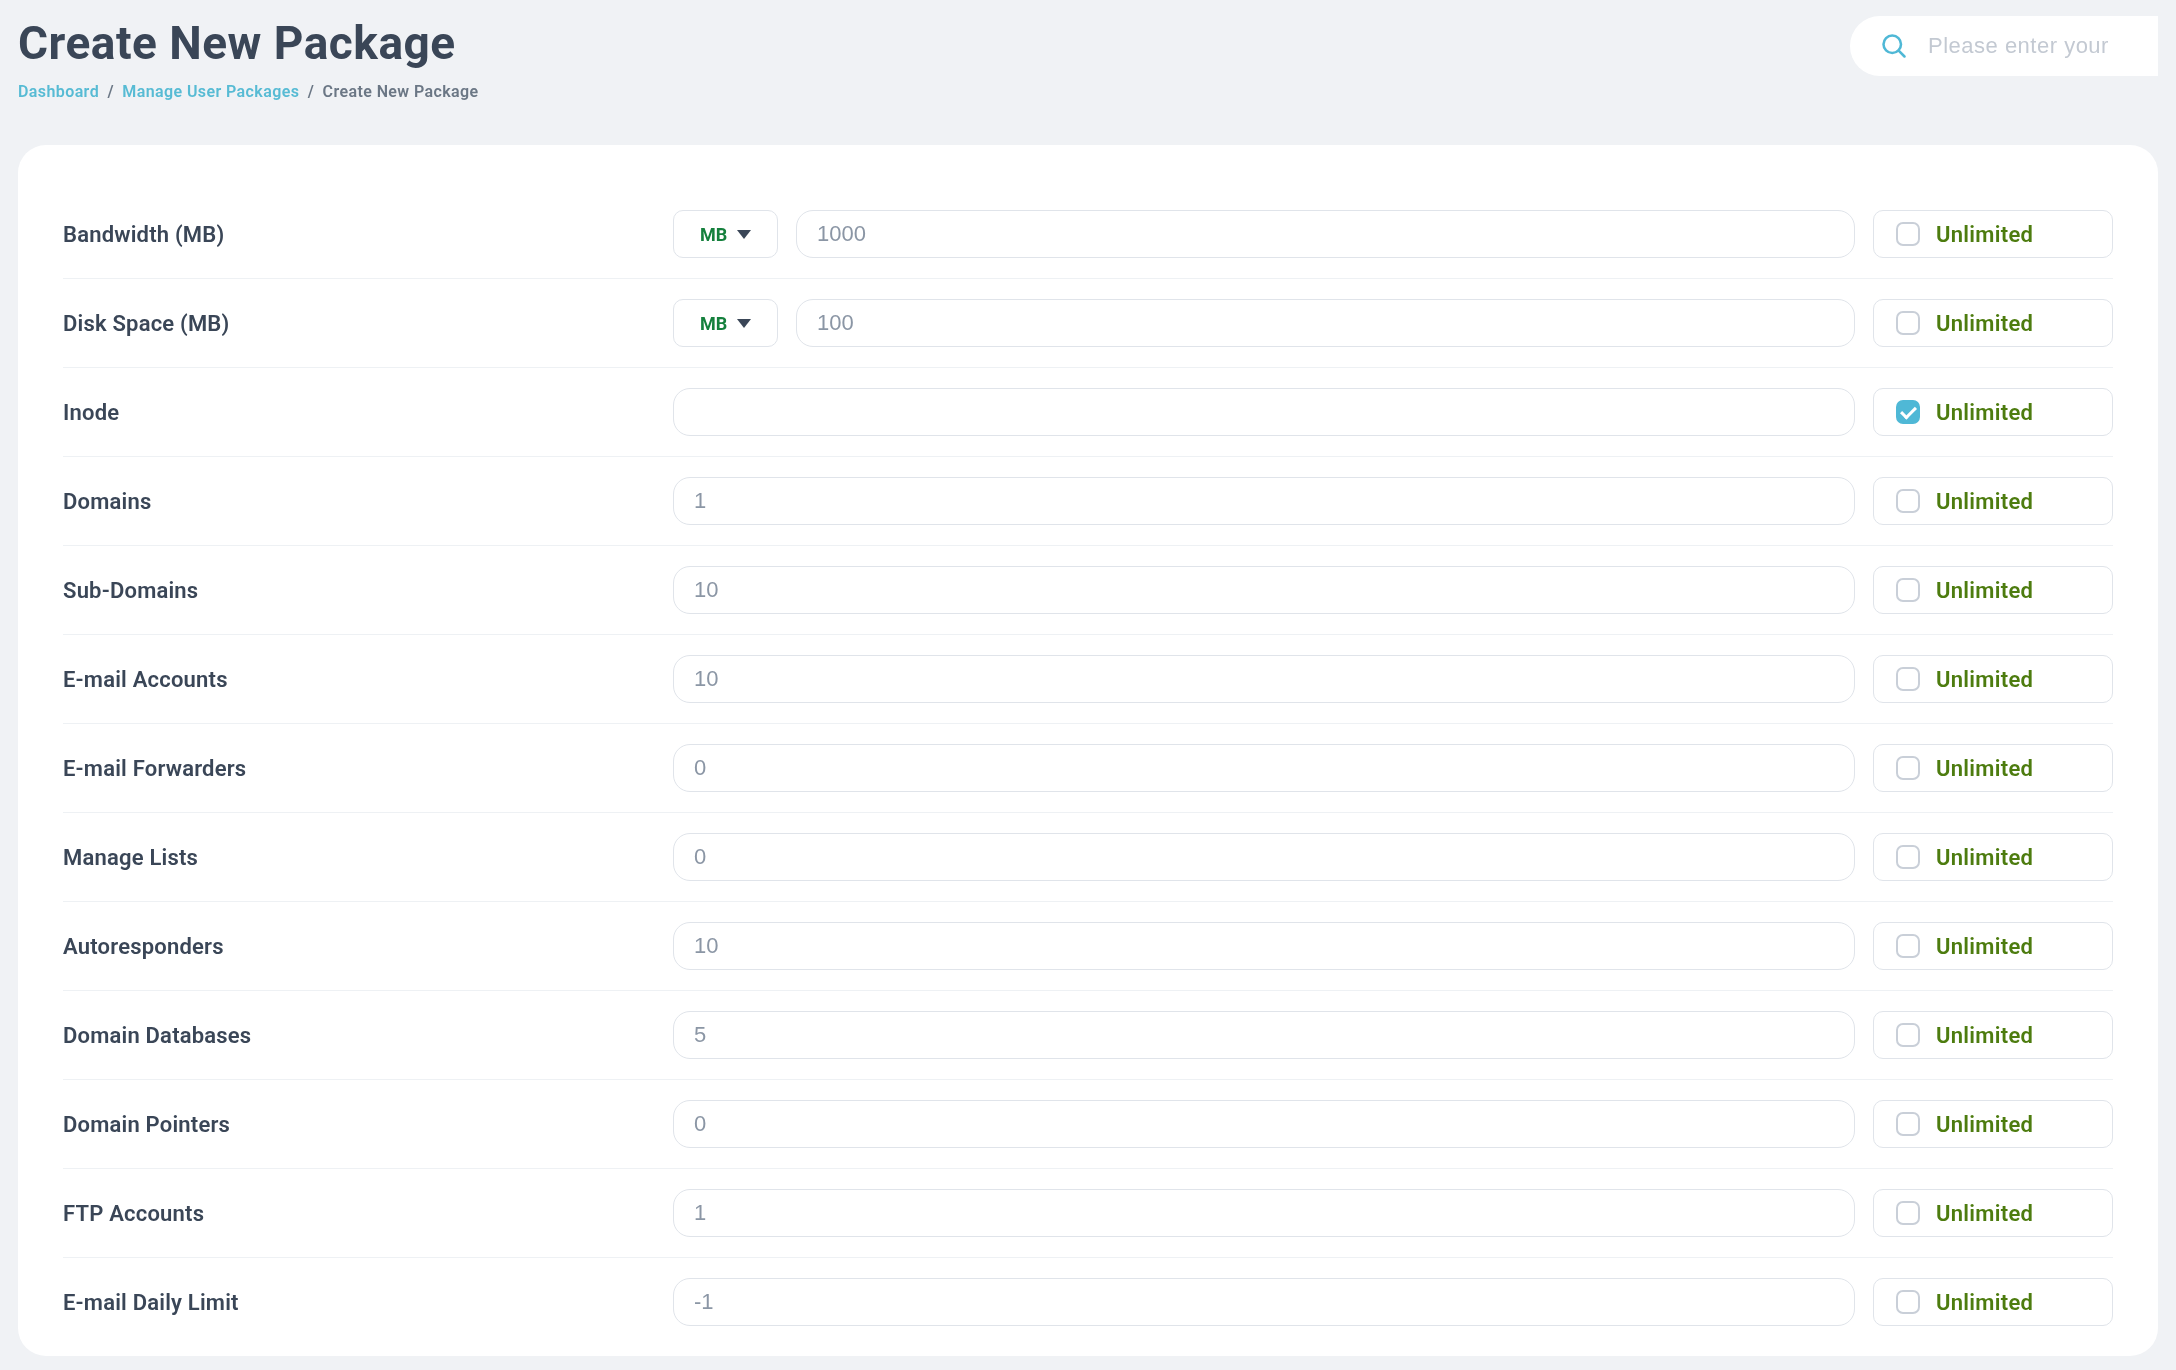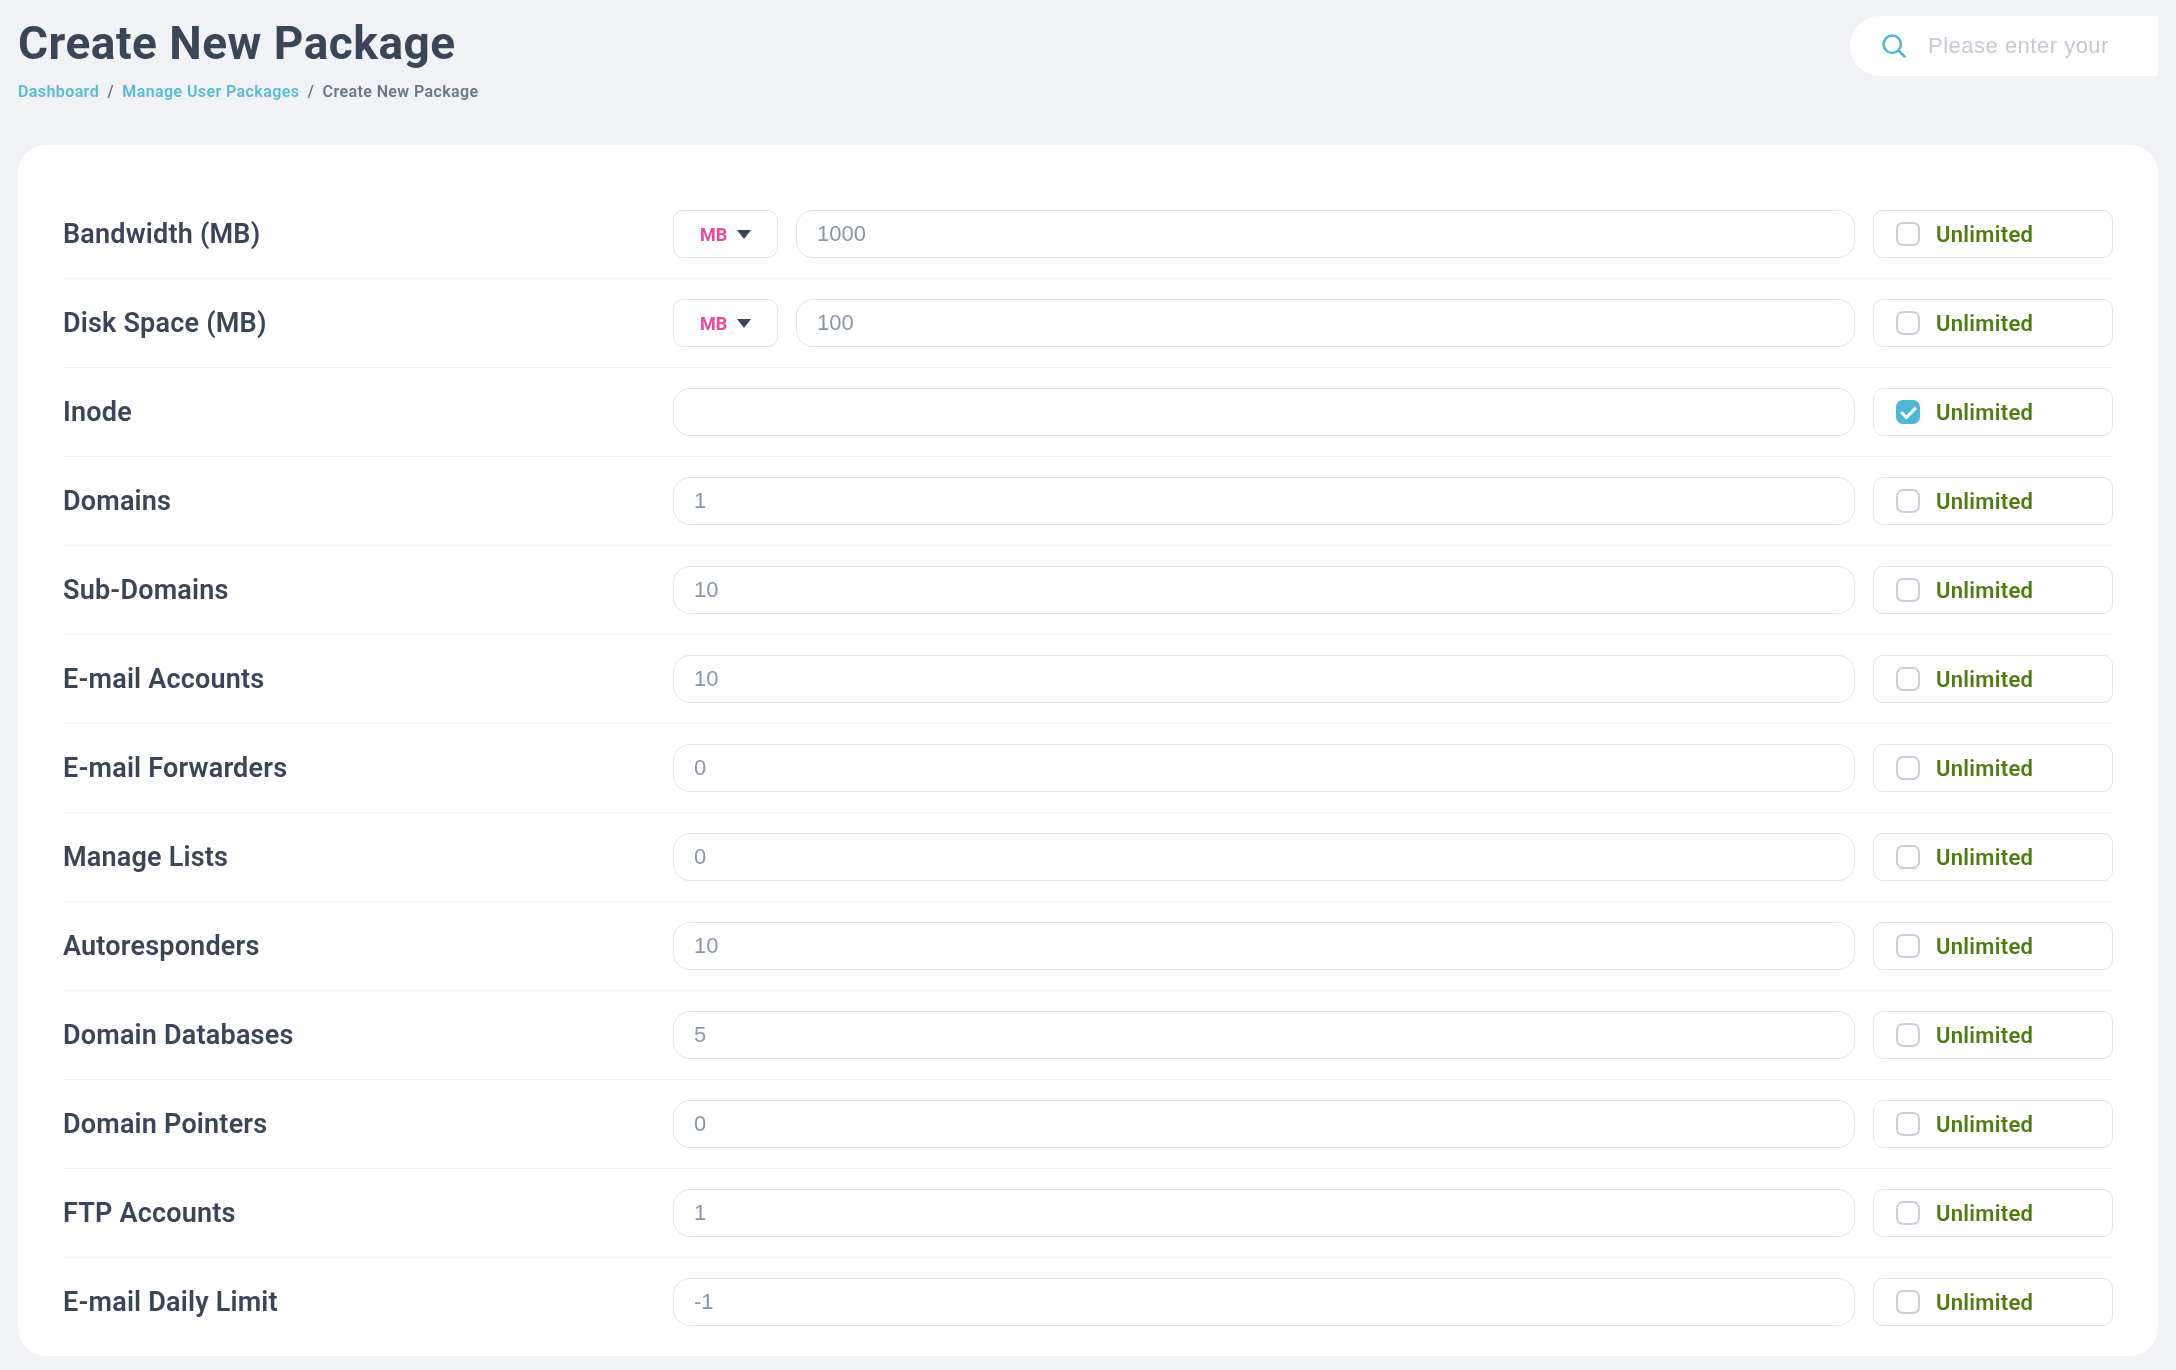--- a/index.html
+++ b/index.html
@@ -66,42 +66,42 @@
   .row {
     display: flex;
     align-items: center;
     padding: 20px 0;
     border-bottom: 1px solid #eef1f4;
   }
   .row:last-child { border-bottom: none; }
   .label-col {
     width: 610px;
     flex: none;
-    font-size: 27px;
+    font-size: 22px;
     font-weight: 600;
     color: #3a4657;
     letter-spacing: 0.2px;
   }
   .input-col {
     flex: 1;
     display: flex;
     align-items: stretch;
     gap: 18px;
   }
   .unit-select {
     border: 1px solid #e0e4ea;
     border-radius: 10px;
     padding: 0 18px;
     height: 48px;
     display: flex;
     align-items: center;
     gap: 10px;
     font-size: 18px;
     font-weight: 700;
-    color: #ec4899;
+    color: #15803d;
     background: #fff;
     flex: none;
     width: 105px;
     justify-content: center;
     cursor: pointer;
   }
   .unit-select .caret {
     width: 0; height: 0;
     border-left: 7px solid transparent;
     border-right: 7px solid transparent;

